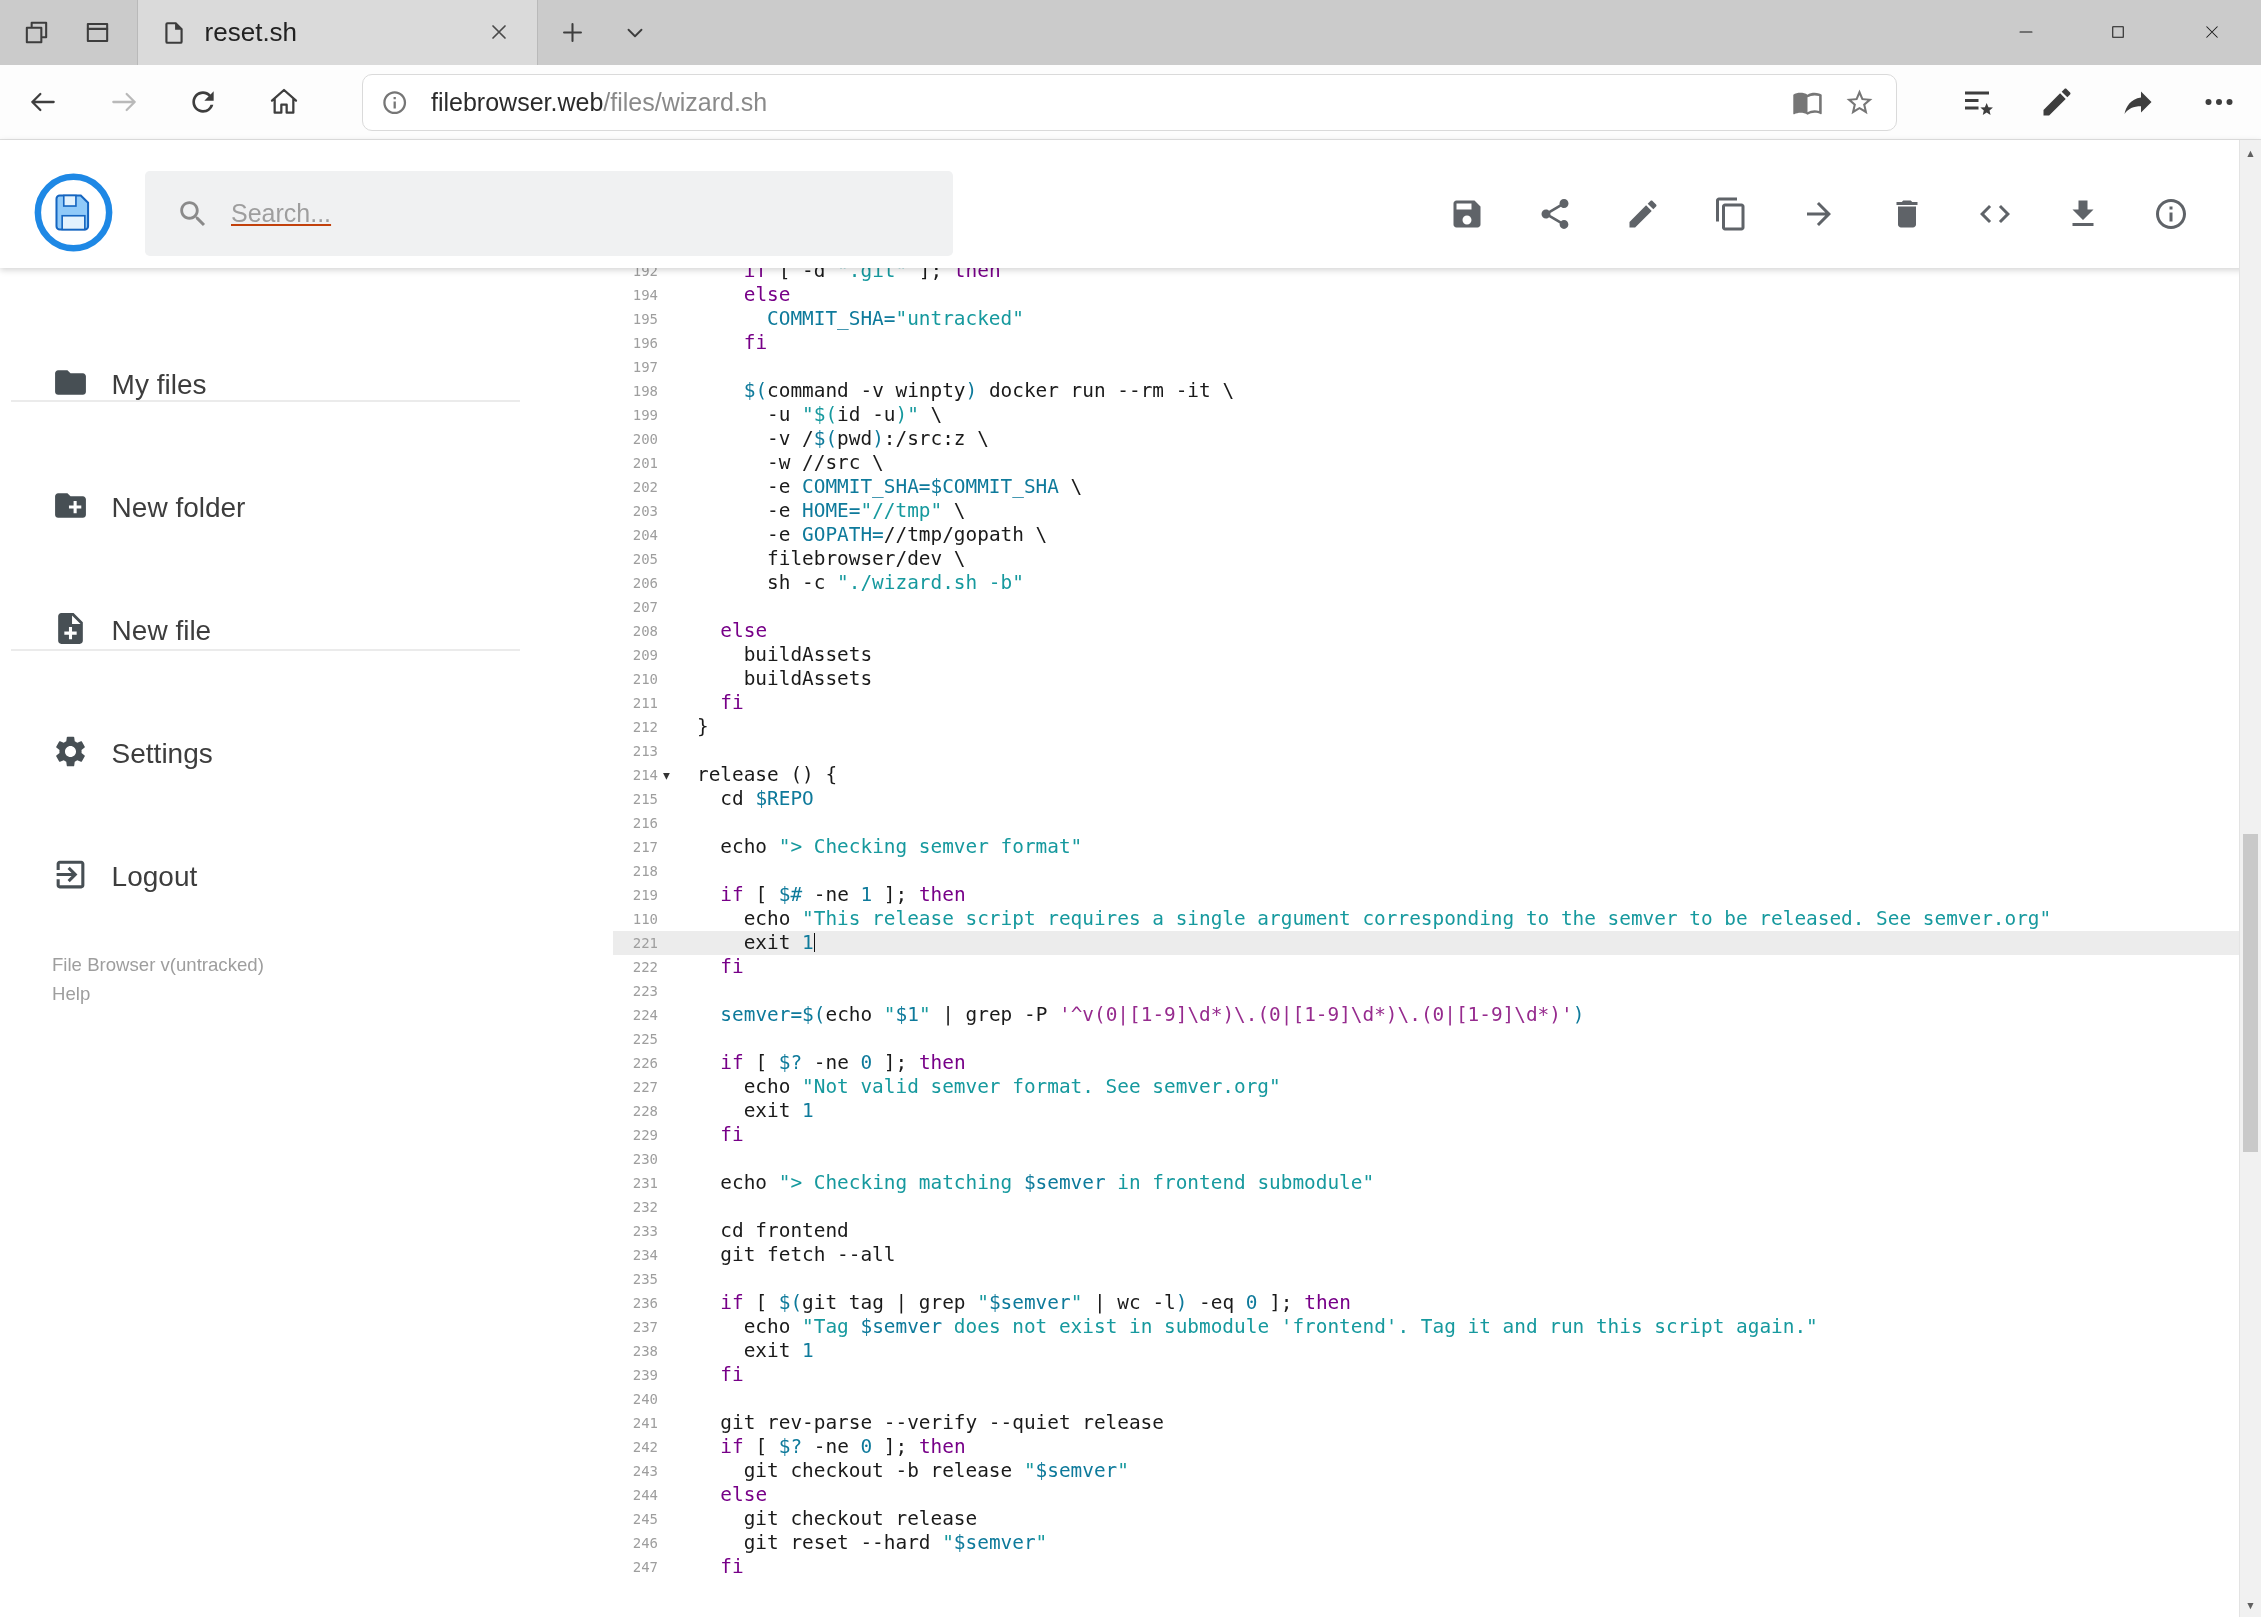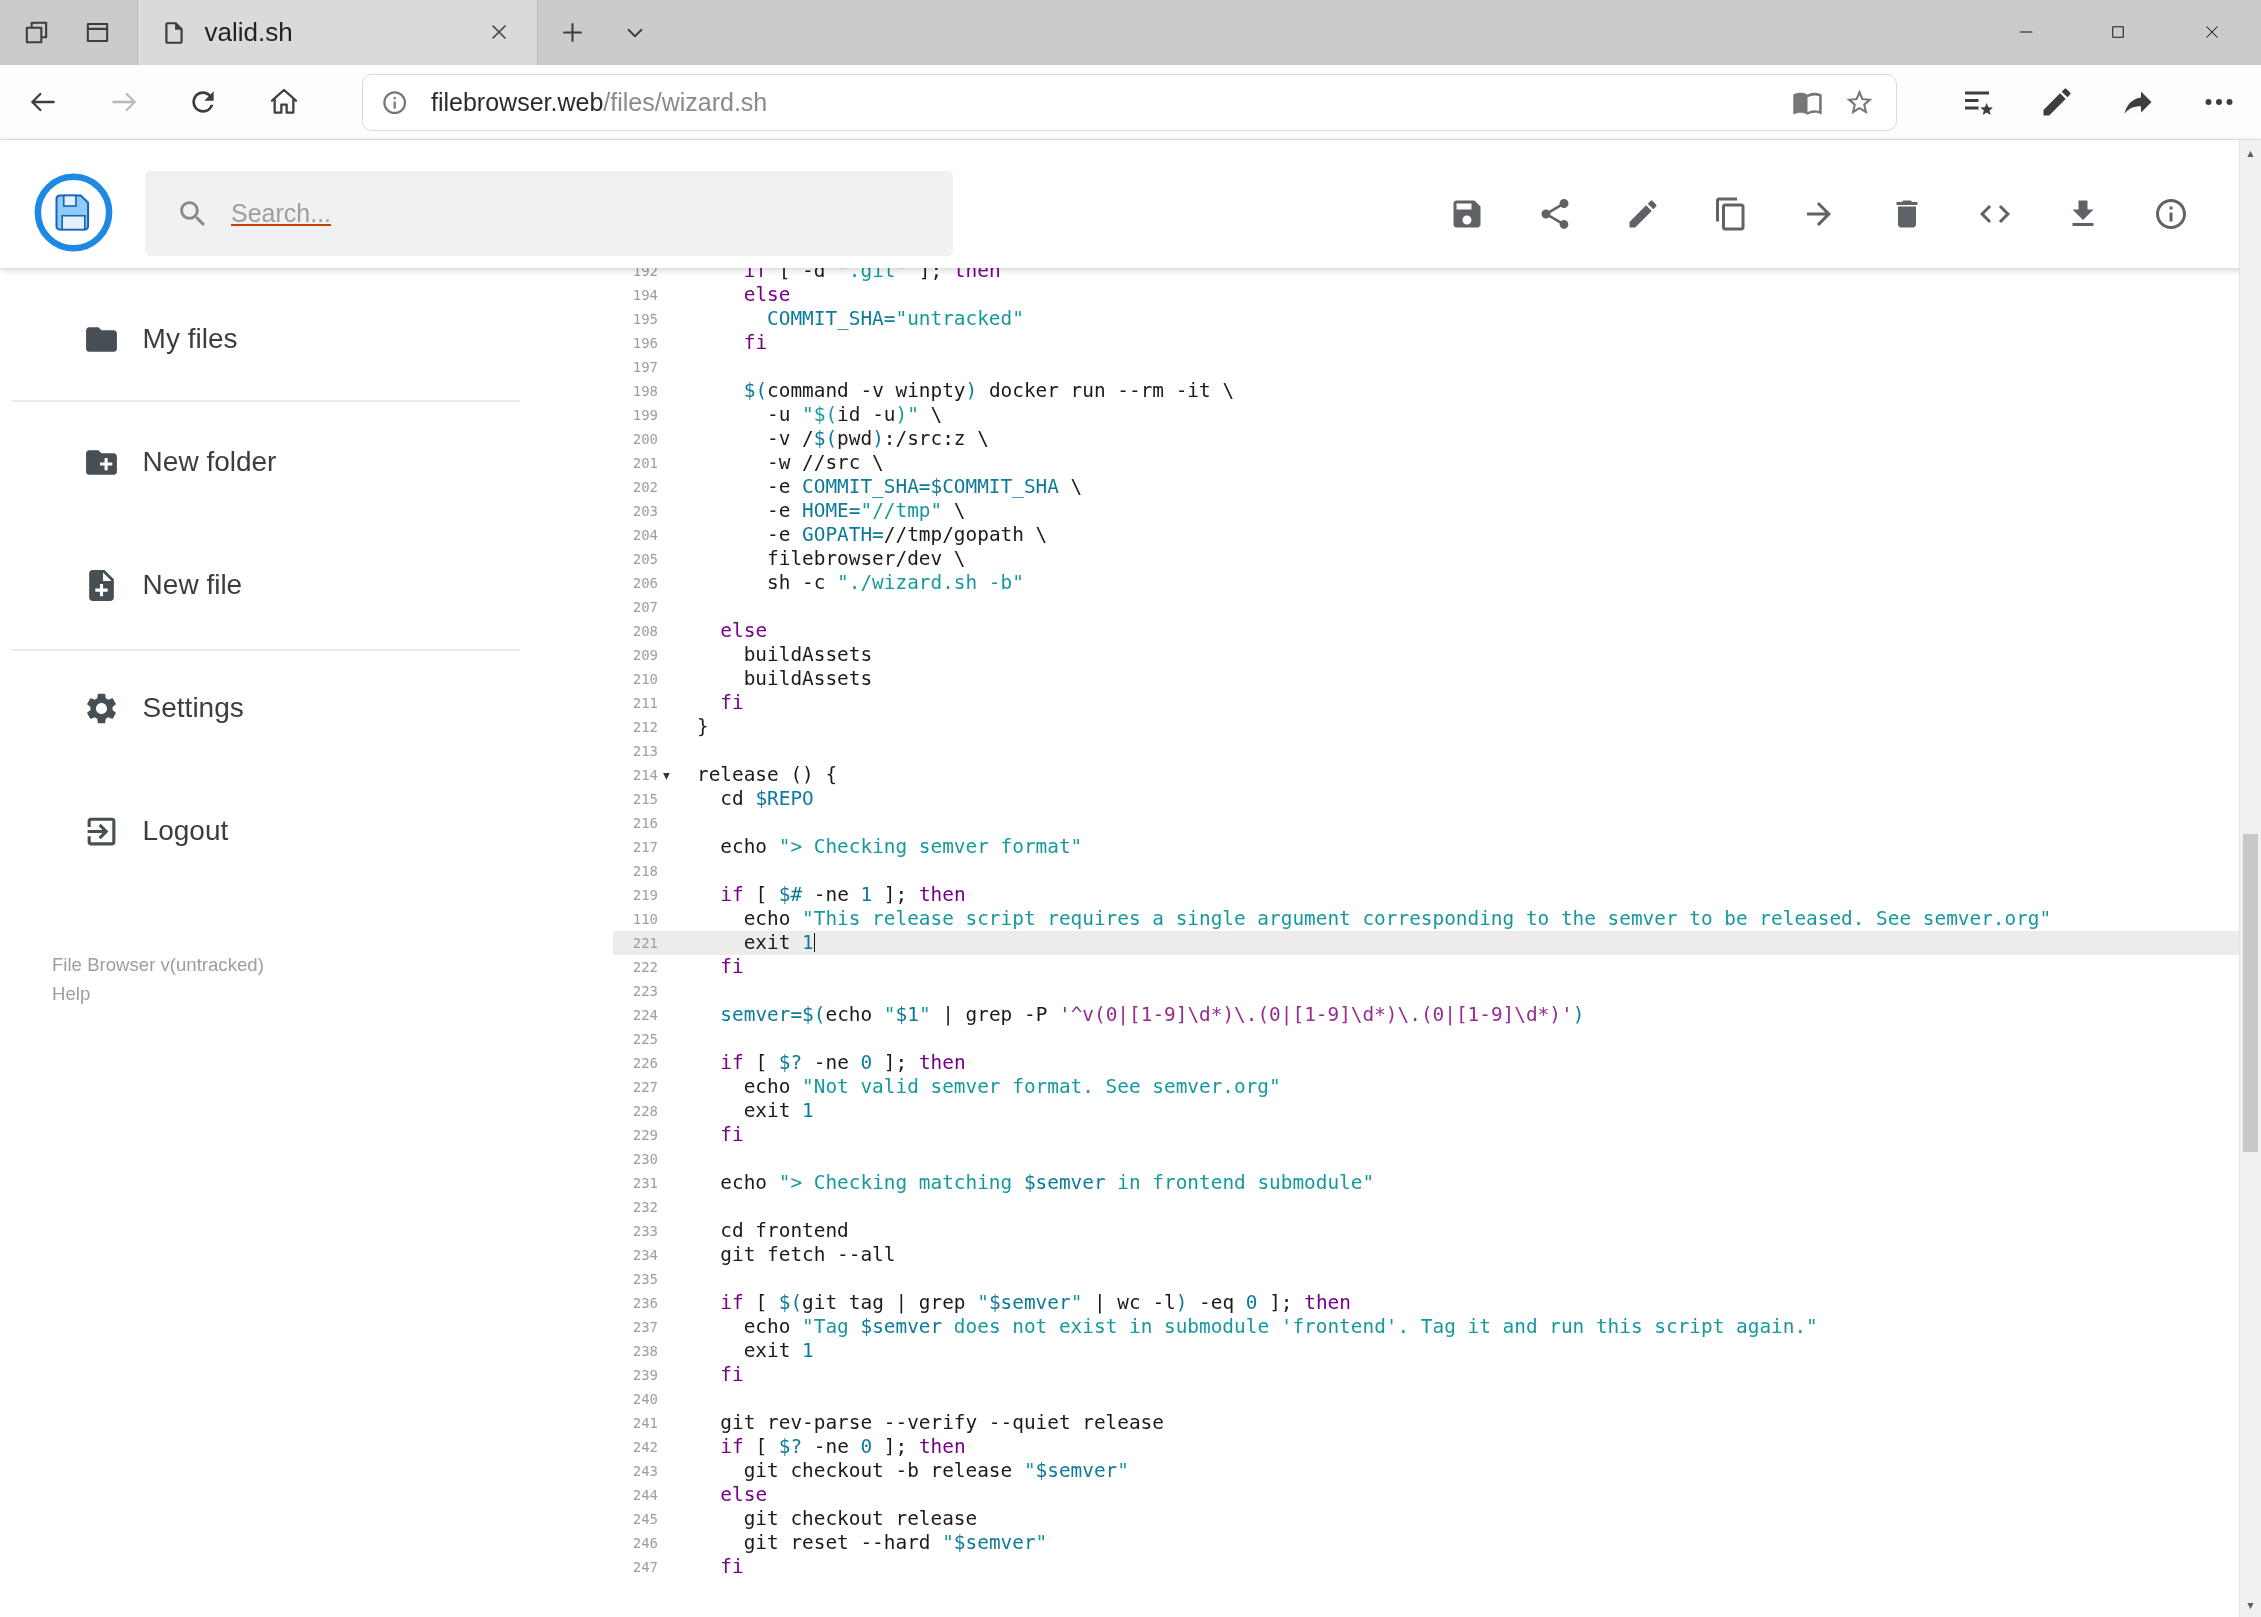--- a/index.html
+++ b/index.html
@@ -47,21 +47,21 @@
             border-radius:4.8px; display:flex; align-items:center; }
   .search svg { width:34px; height:34px; margin-left:31px; color:#8a8a8a; }
   .search input { flex:1; margin-left:21px; margin-right:16px; border:none; outline:none; background:transparent;
                   font-family:"Liberation Sans",sans-serif; font-size:25px; color:#c2410c;text-decoration:underline; }
   .search input::placeholder { color:#9e9e9e; }
   .toolbar { position:absolute; left:1449px; top:56px; display:flex; gap:52px; color:#5f6368; }
   .toolbar svg { width:36px; height:36px; cursor:pointer; }
 
   
   .sidebar { position:absolute; left:0; top:268px; width:523px; bottom:0; background:#fff; }
-  .side-item { display:flex; align-items:center; height:123px; padding-left:83px; cursor:pointer; }
+  .side-item { display:flex; align-items:flex-end; height:123px; padding-left:52px; cursor:pointer; }
   .side-item:first-child { margin-top:9.7px; }
   .side-item svg { width:37px; height:37px; color:#474f54; }
   .side-item span { margin-left:22.6px; font-size:28px; color:#3d3d3d; }
   .side-divider { position:absolute; left:10.5px; width:509px; height:1.6px; background:#ebebeb; }
   .side-footer { position:absolute; left:52px; top:682px; font-size:18.6px; line-height:29px; color:#9e9e9e; }
   .side-footer .help { cursor:pointer; }
 
   
   .editor { position:absolute; left:613px; top:268px; right:22px; bottom:0; overflow:hidden;
             font-family:"DejaVu Sans Mono", monospace; font-size:19.4px; line-height:24px; color:#1a1a1a; }
@@ -98,21 +98,21 @@
       </svg>
     <svg class="strip-btn" style="left:83px" viewBox="0 0 24 24">
         <rect class="sk" x="4" y="5" width="16" height="14"></rect>
         <path class="sk" d="M4 9h16"></path>
       </svg>
 
     <div class="tab">
       <svg class="tab-icon" viewBox="0 0 24 24">
           <path fill="currentColor" d="M14 2H6a2 2 0 0 0-2 2v16a2 2 0 0 0 2 2h12a2 2 0 0 0 2-2V8l-6-6zm4 18H6V4h7v5h5v11z"></path>
         </svg>
-      <span class="tab-title">valid.sh</span>
+      <span class="tab-title">reset.sh</span>
       <svg class="tab-close" viewBox="0 0 24 24">
           <path class="sk" d="M6 6l12 12M18 6L6 18"></path>
         </svg>
     </div>
 
     <svg class="newtab" viewBox="0 0 24 24">
         <path class="sk" d="M12 5v14M5 12h14"></path>
       </svg>
     <svg class="tabchevron" viewBox="0 0 24 24">
         <path class="sk" d="M6 9l6 6 6-6"></path>

